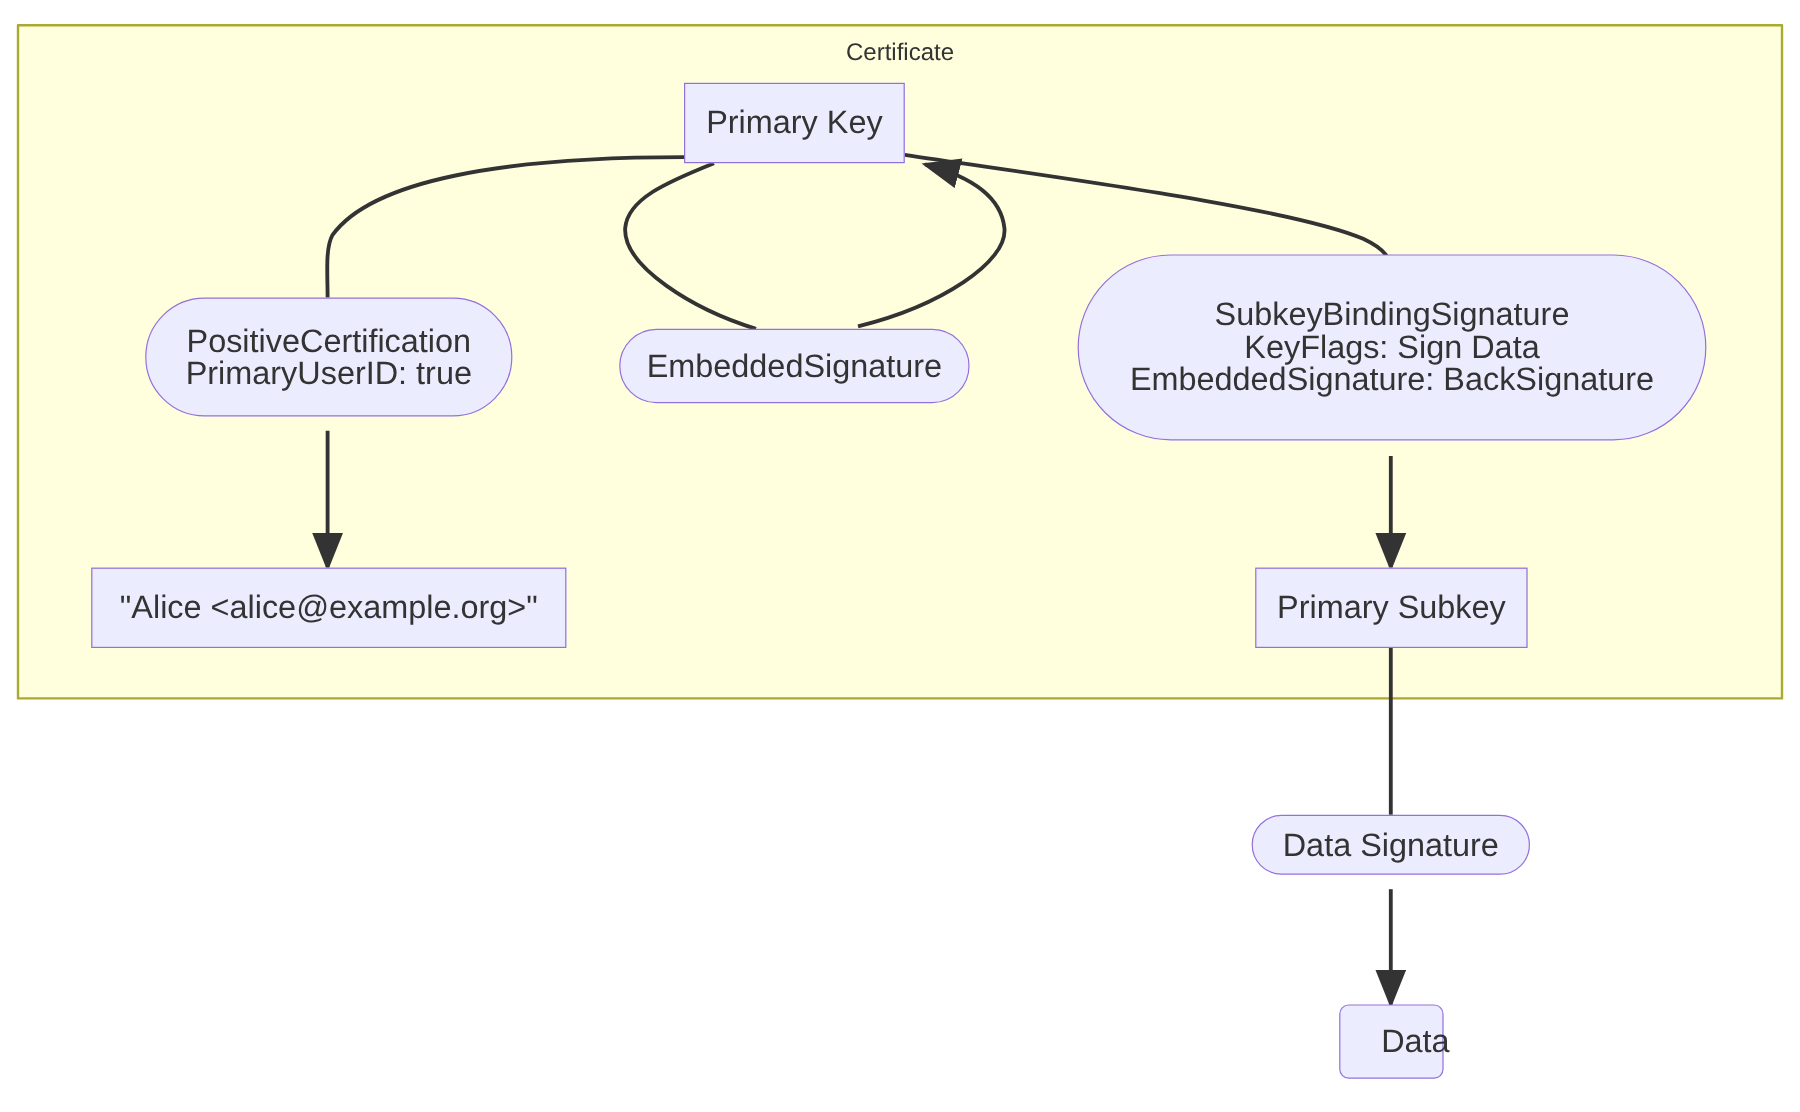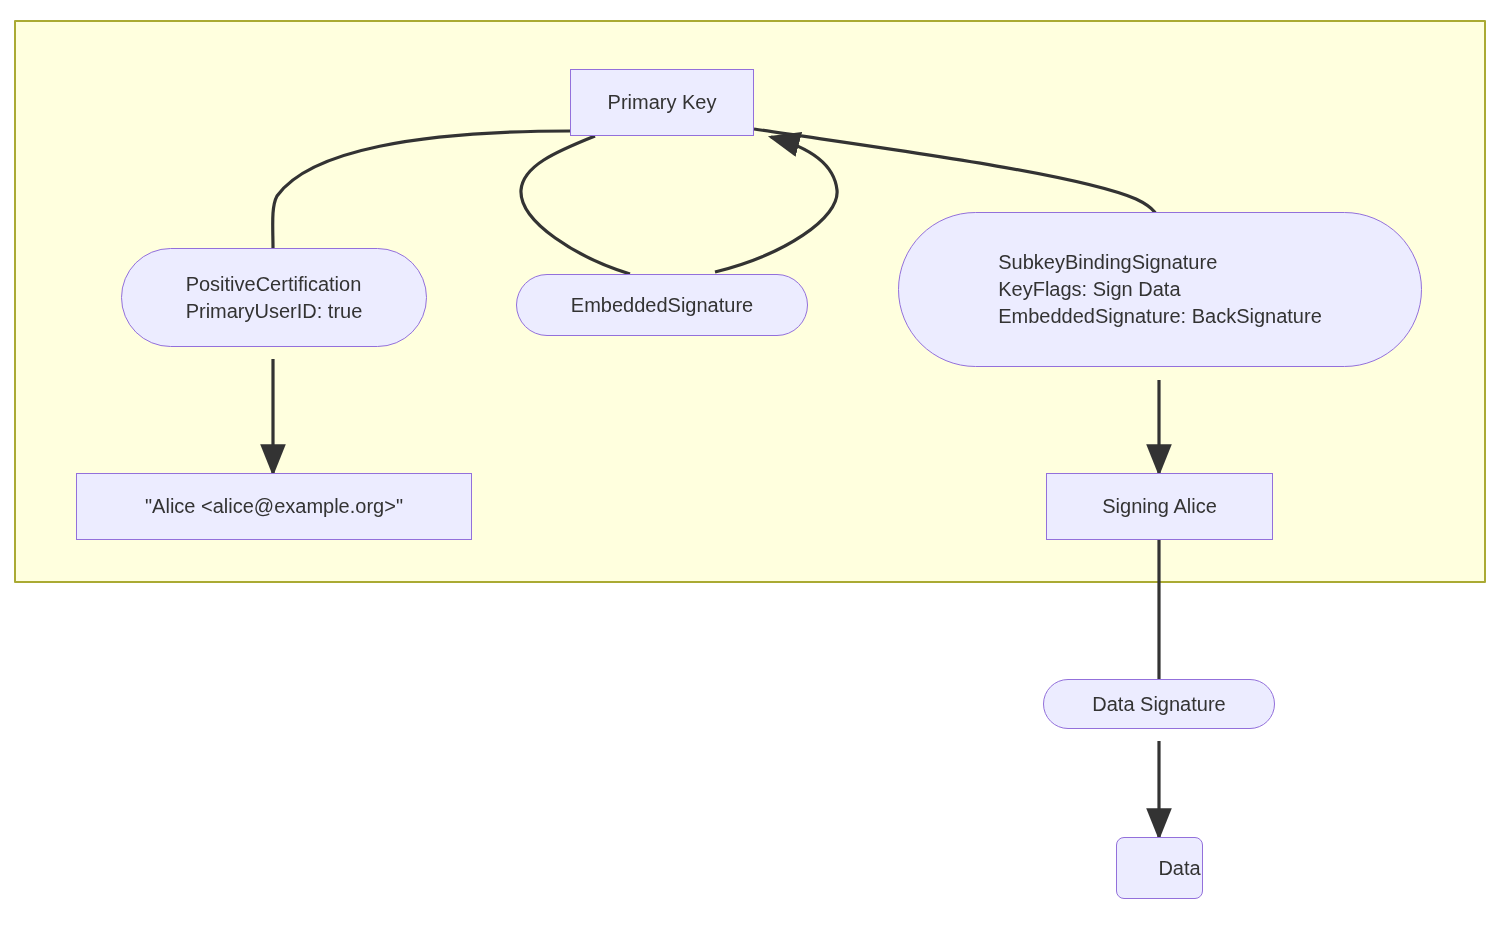--- a/index.html
+++ b/index.html
@@ -38,37 +38,39 @@
     font-size: 20px;
     line-height: 24px;
     white-space: nowrap;
   }
   .node {
     position: absolute;
     box-sizing: border-box;
     background: #ececff;
     border: 1.6px solid #9370db;
     color: #333333;
-    font-size: 20px;
+    font-size: 27px;
     line-height: 27px;
     display: flex;
     align-items: center;
     justify-content: center;
+    text-align: center;
     white-space: pre;
   }
   .node.rect { border-radius: 0px; }
   .node.round { border-radius: 8px; padding-left: 40px; }
   .node.stadium { border-radius: 999px; }
 </style>
 </head>
 <body>
 
 <div id="canvas" style="background: rgb(255, 255, 255);">
 
   <div class="subgraph" id="sg" style="left: 14px; top: 20px; width: 1472px; height: 563px; background: rgb(255, 255, 222); border-color: rgb(170, 170, 51);"></div>
+  <div class="subgraph-title" id="sgt" style="top: 32px; left: 14px; width: 1472px; color: rgb(51, 51, 51);">Certificate</div>
 
   <svg id="edge-layer" viewBox="0 0 1500 927" xmlns="http://www.w3.org/2000/svg">
     <defs>
       <marker id="arrowhead" markerWidth="10" markerHeight="8" refX="9" refY="4" orient="auto" markerUnits="strokeWidth">
         <path d="M0,0 L10,4 L0,8 z" fill="#333333"></path>
       </marker>
     </defs>
     <g fill="none" stroke="#333333" stroke-width="3.2" stroke-linecap="butt">
       <path d="M 570,131 C 420,131 310,150 277,196 C 271,207 273,228 273,248"></path>
       <path d="M 595,136 C 555,152 523,166 521,190 C 519,222 578,258 630,274"></path>
@@ -83,18 +85,18 @@
 
   <div id="nodes">
       <div class="node rect" style="left: 570px; top: 69px; width: 184px; height: 67px; background: rgb(236, 236, 255); border-color: rgb(147, 112, 219); color: rgb(51, 51, 51);"><span>Primary Key</span></div>
       <div class="node stadium" style="left: 121px; top: 248px; width: 306px; height: 99px; background: rgb(236, 236, 255); border-color: rgb(147, 112, 219); color: rgb(51, 51, 51);"><span>PositiveCertification
 PrimaryUserID: true</span></div>
       <div class="node stadium" style="left: 516px; top: 274px; width: 292px; height: 62px; background: rgb(236, 236, 255); border-color: rgb(147, 112, 219); color: rgb(51, 51, 51);"><span>EmbeddedSignature</span></div>
       <div class="node stadium" style="left: 898px; top: 212px; width: 524px; height: 155px; background: rgb(236, 236, 255); border-color: rgb(147, 112, 219); color: rgb(51, 51, 51);"><span>SubkeyBindingSignature
 KeyFlags: Sign Data
 EmbeddedSignature: BackSignature</span></div>
       <div class="node rect" style="left: 76px; top: 473px; width: 396px; height: 67px; background: rgb(236, 236, 255); border-color: rgb(147, 112, 219); color: rgb(51, 51, 51);"><span>"Alice &lt;alice@example.org&gt;"</span></div>
-      <div class="node rect" style="left: 1046px; top: 473px; width: 227px; height: 67px; background: rgb(236, 236, 255); border-color: rgb(147, 112, 219); color: rgb(51, 51, 51);"><span>Signing Alice</span></div>
+      <div class="node rect" style="left: 1046px; top: 473px; width: 227px; height: 67px; background: rgb(236, 236, 255); border-color: rgb(147, 112, 219); color: rgb(51, 51, 51);"><span>Primary Subkey</span></div>
       <div class="node stadium" style="left: 1043px; top: 679px; width: 232px; height: 50px; background: rgb(236, 236, 255); border-color: rgb(147, 112, 219); color: rgb(51, 51, 51);"><span>Data Signature</span></div>
       <div class="node round" style="left: 1116px; top: 837px; width: 87px; height: 62px; background: rgb(236, 236, 255); border-color: rgb(147, 112, 219); color: rgb(51, 51, 51);"><span>Data</span></div>
     </div>
 
 </div>
 
 </body></html>

